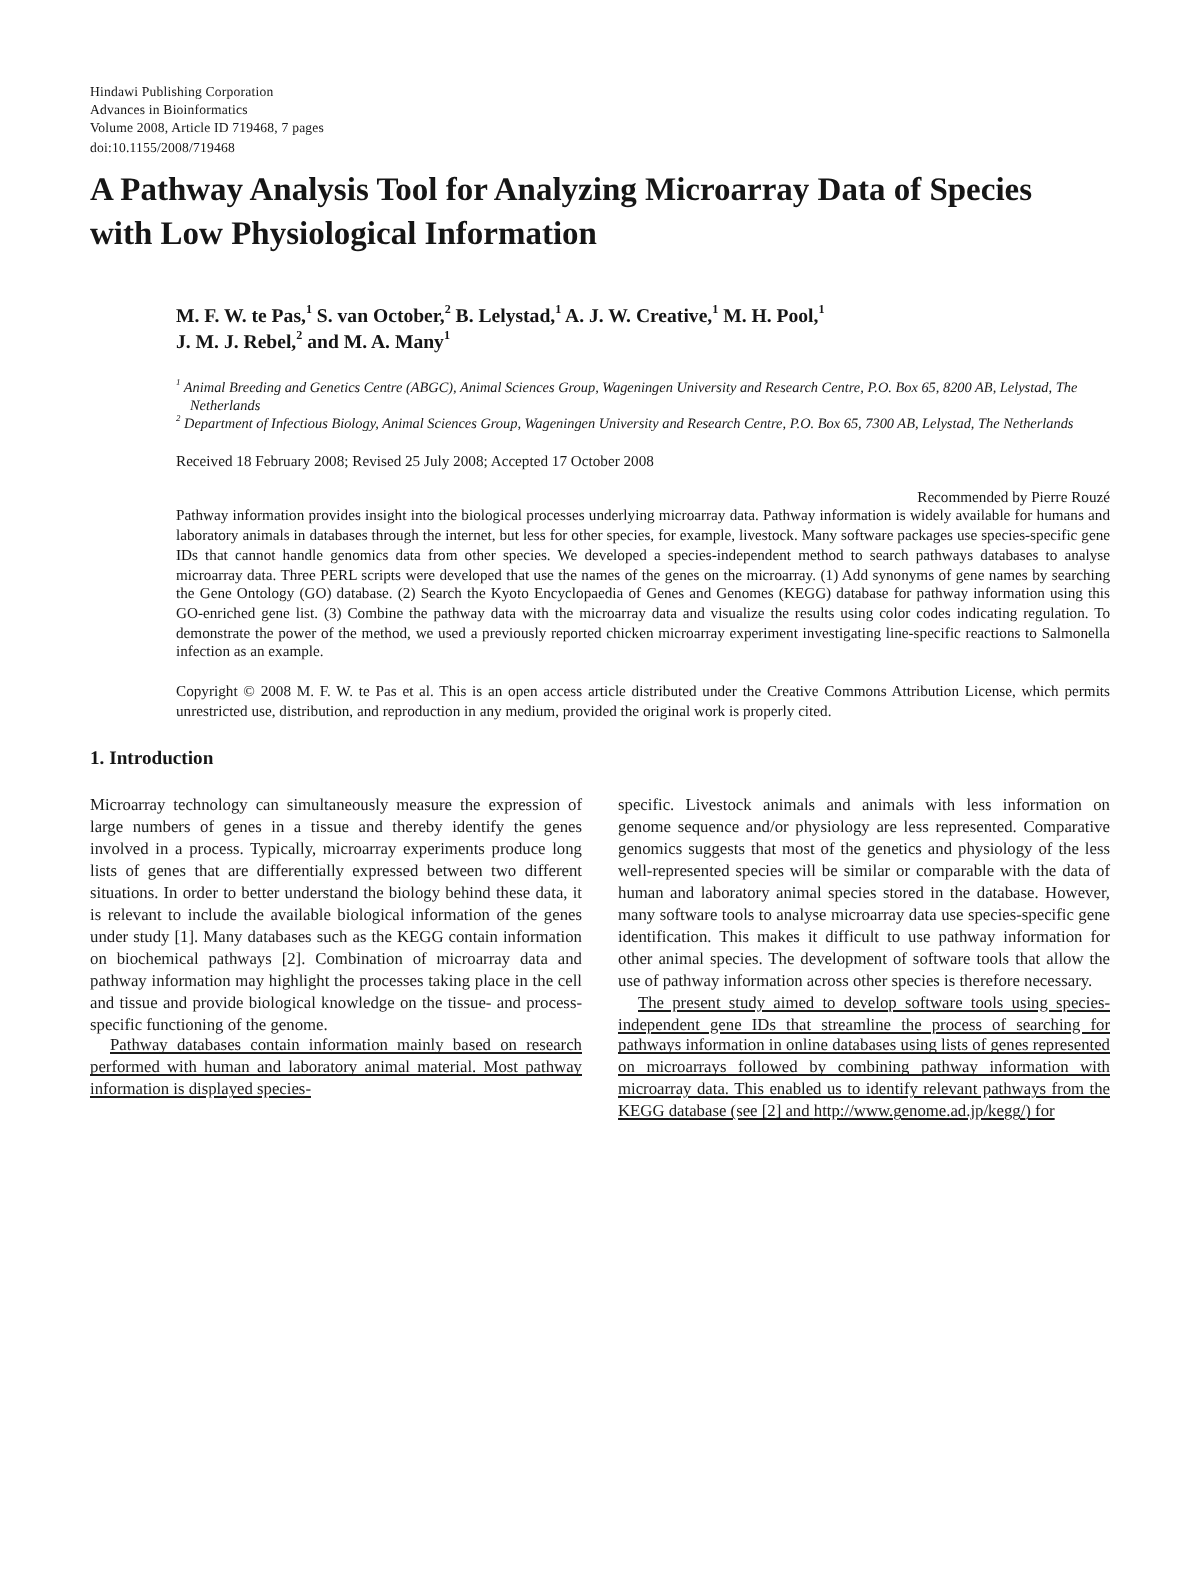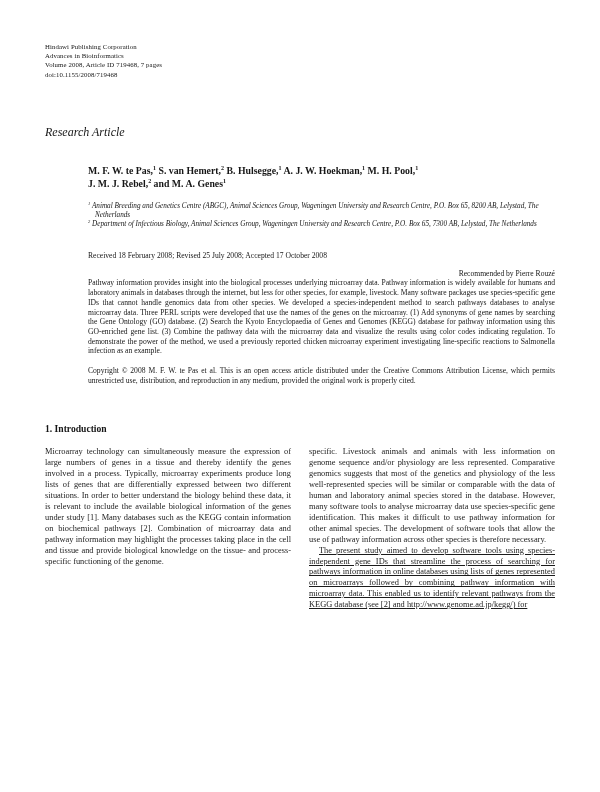--- a/index.html
+++ b/index.html
@@ -26,33 +26,33 @@
   .authors { font-weight: bold; font-size: 9.8px; line-height: 13.5px; }
   .authors sup, .aff sup { font-size: 0.62em; vertical-align: super; line-height: 0; }
 
   .affiliations { margin-top: 11px; }
   .aff {
     font-style: italic; font-size: 7.2px; line-height: 9.2px;
     padding-left: 7px; text-indent: -7px; max-width: 470px;
   }
 
   .correspondence { margin-top: 12px; font-size: 7.6px; line-height: 9.6px; }
-  .history { margin-top: 22px; font-size: 7.6px; }
+  .history { margin-top: 9px; font-size: 7.6px; }
   .recommended { margin-top: 9px; font-size: 7.6px; text-align: right; }
 
   .abstract {
     font-size: 7.6px; line-height: 9.7px;
     text-align: justify; max-width: 468px;
   }
   .copyright {
     margin-top: 10px; font-size: 7.6px; line-height: 9.7px;
     text-align: justify; max-width: 468px;
   }
 
-  .section-heading { margin-top: 38px; font-size: 9.6px; font-weight: bold; }
+  .section-heading { margin-top: 14px; font-size: 9.6px; font-weight: bold; }
 
   .columns { margin-top: 13px; display: flex; gap: 18px; }
   .col { flex: 1 1 0; }
   .body-para {
     font-size: 8.4px; line-height: 10.9px; text-align: justify;
     color: #1b1b1b;
   }
   .body-para.indent { text-indent: 10px; text-decoration: underline; }
 
   .plain-link { color: #1b1b1b; text-decoration: none; }
@@ -62,26 +62,26 @@
 
 <div class="page">
 
   <header class="masthead">
     <div>Hindawi Publishing Corporation</div>
     <div>Advances in Bioinformatics</div>
     <div>Volume 2008, Article ID 719468, 7 pages</div>
     <div>doi:10.1155/2008/719468</div>
   </header>
 
-  <div class="type-label">Research Article</div>
 
+  <h1 class="title">A Pathway Analysis Tool for Analyzing Microarray Data of Species with Low Physiological Information</h1>
 
   <div class="frontmatter">
 
-    <div class="authors"><span>M. F. W. te Pas,</span><sup>1</sup><span> S. van Hemert,</span><sup>2</sup><span> B. Hulsegge,</span><sup>1</sup><span> A. J. W. Hoekman,</span><sup>1</sup><span> M. H. Pool,</span><sup>1</sup><br><span>J. M. J. Rebel,</span><sup>2</sup><span> and M. A. Genes</span><sup>1</sup></div>
+    <div class="authors"><span>M. F. W. te Pas,</span><sup>1</sup><span> S. van October,</span><sup>2</sup><span> B. Lelystad,</span><sup>1</sup><span> A. J. W. Creative,</span><sup>1</sup><span> M. H. Pool,</span><sup>1</sup><br><span>J. M. J. Rebel,</span><sup>2</sup><span> and M. A. Many</span><sup>1</sup></div>
 
     <div class="affiliations">
       <div class="aff"><sup>1</sup><span> Animal Breeding and Genetics Centre (ABGC), Animal Sciences Group, Wageningen University and Research Centre, P.O. Box 65, 8200 AB, Lelystad, The Netherlands</span></div>
       <div class="aff"><sup>2</sup><span> Department of Infectious Biology, Animal Sciences Group, Wageningen University and Research Centre, P.O. Box 65, 7300 AB, Lelystad, The Netherlands</span></div>
     </div>
 
 
     <div class="history">Received 18 February 2008; Revised 25 July 2008; Accepted 17 October 2008</div>
 
     <div class="recommended">Recommended by Pierre Rouzé</div>
@@ -90,20 +90,21 @@
 
     <p class="copyright">Copyright © 2008 M. F. W. te Pas et al. This is an open access article distributed under the Creative Commons Attribution License, which permits unrestricted use, distribution, and reproduction in any medium, provided the original work is properly cited.</p>
 
   </div>
 
   <h2 class="section-heading">1. Introduction</h2>
 
   <div class="columns">
     <div class="col">
       <p class="body-para">Microarray technology can simultaneously measure the expression of large numbers of genes in a tissue and thereby identify the genes involved in a process. Typically, microarray experiments produce long lists of genes that are differentially expressed between two different situations. In order to better understand the biology behind these data, it is relevant to include the available biological information of the genes under study [1]. Many databases such as the KEGG contain information on biochemical pathways [2]. Combination of microarray data and pathway information may highlight the processes taking place in the cell and tissue and provide biological knowledge on the tissue- and process-specific functioning of the genome.</p>
+      <p class="body-para indent">Pathway databases contain information mainly based on research performed with human and laboratory animal material. Most pathway information is displayed species-</p>
     </div>
     <div class="col">
       <p class="body-para">specific. Livestock animals and animals with less information on genome sequence and/or physiology are less represented. Comparative genomics suggests that most of the genetics and physiology of the less well-represented species will be similar or comparable with the data of human and laboratory animal species stored in the database. However, many software tools to analyse microarray data use species-specific gene identification. This makes it difficult to use pathway information for other animal species. The development of software tools that allow the use of pathway information across other species is therefore necessary.</p>
       <p class="body-para indent"><span>The present study aimed to develop software tools using species-independent gene IDs that streamline the process of searching for pathways information in online databases using lists of genes represented on microarrays followed by combining pathway information with microarray data. This enabled us to identify relevant pathways from the KEGG database (see [2] and </span><span class="plain-link">http://www.genome.ad.jp/kegg/</span><span>) for</span></p>
     </div>
   </div>
 
 </div>
 
 </body></html>

